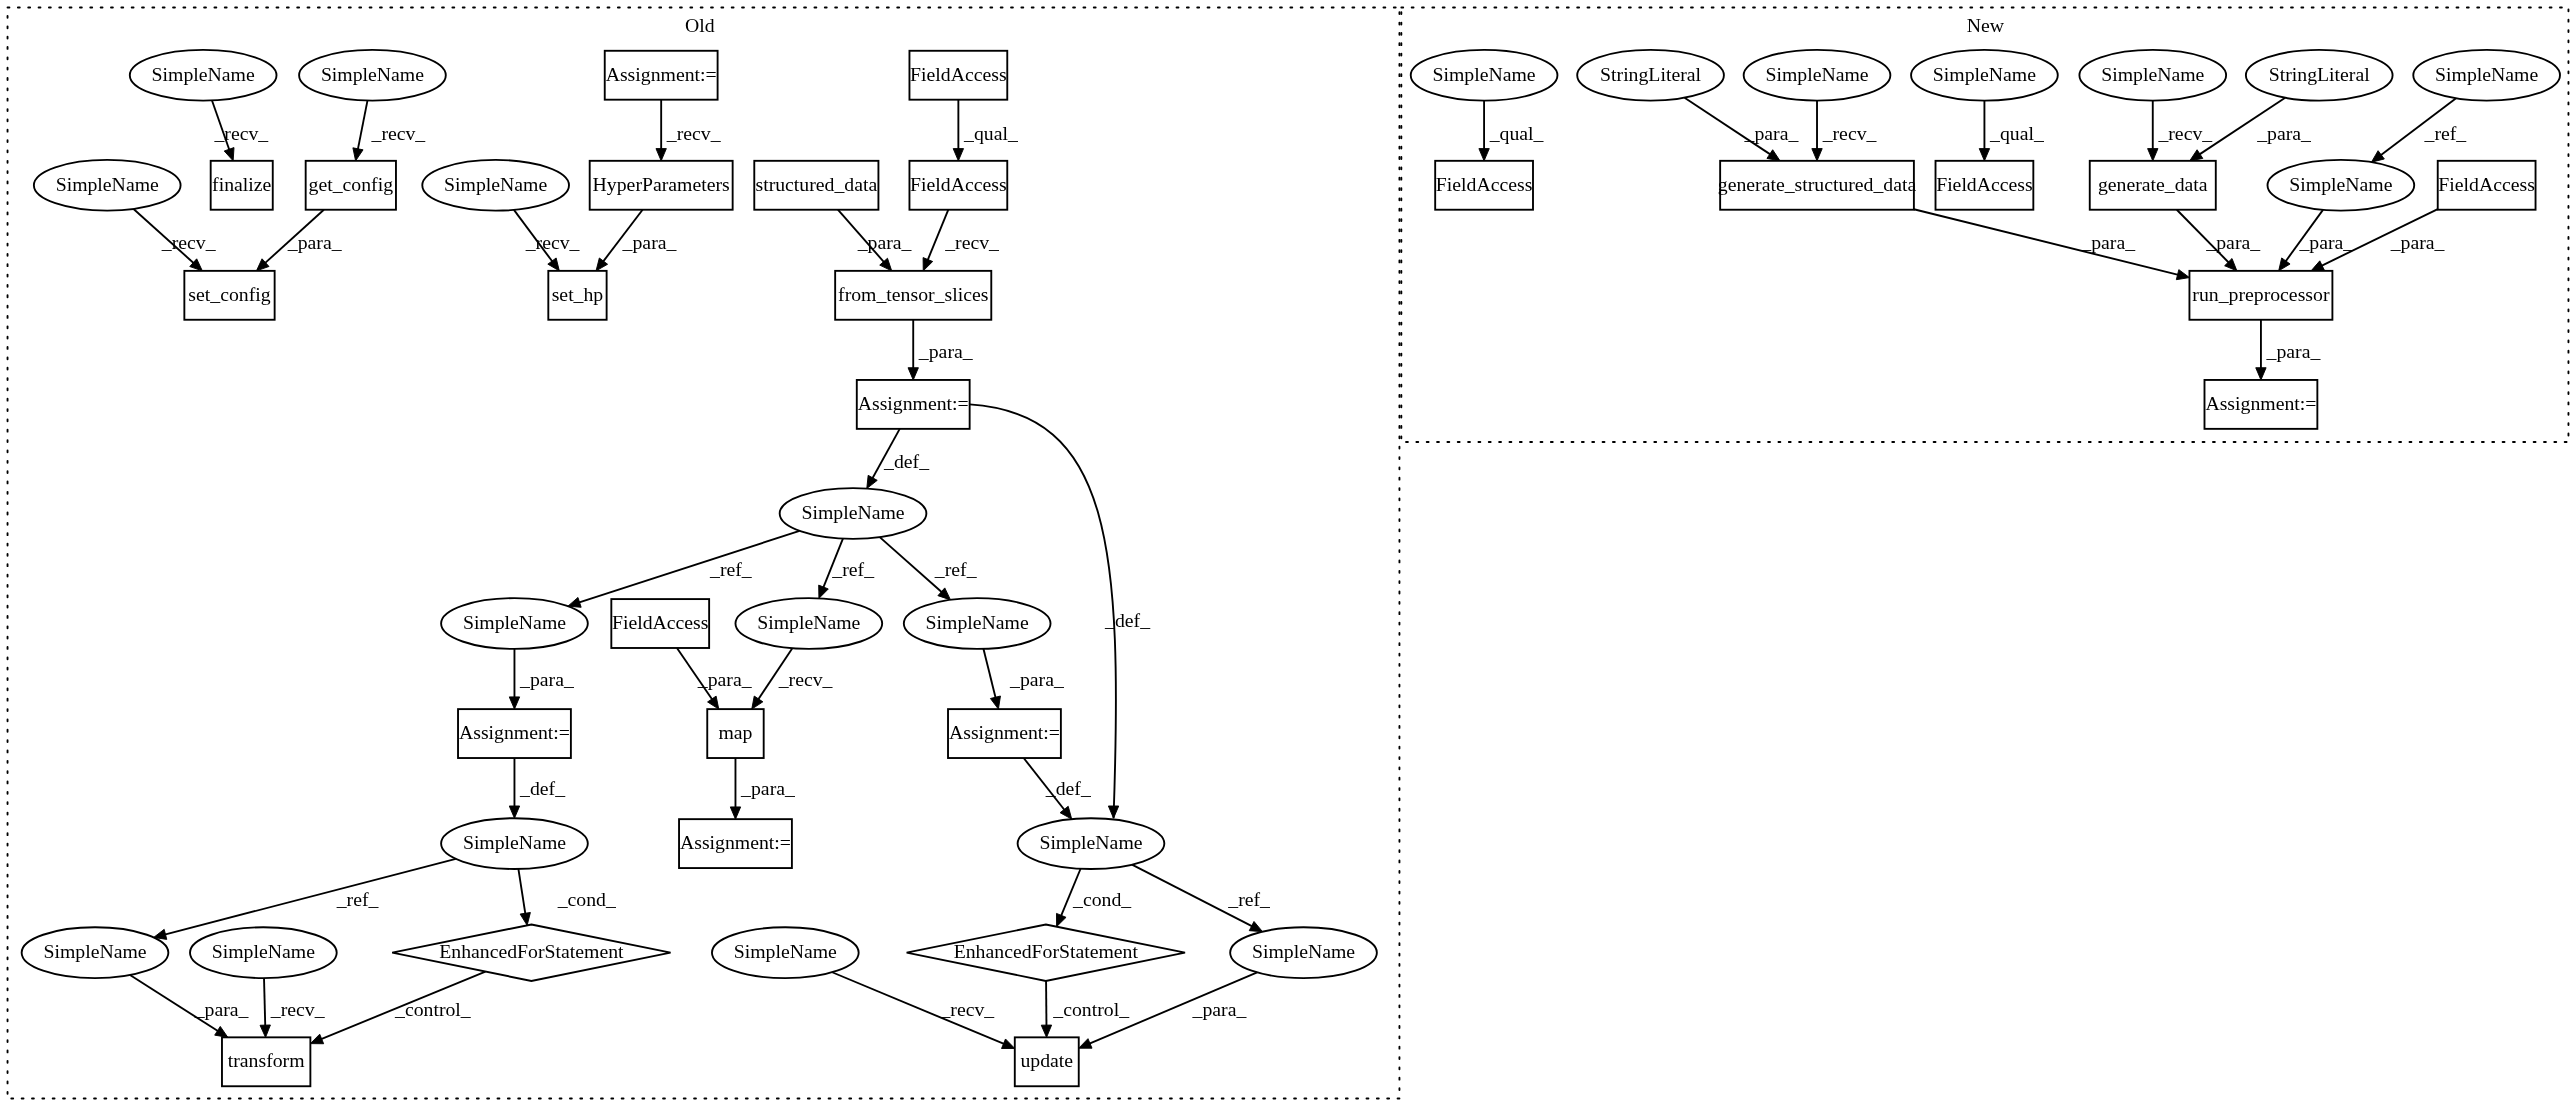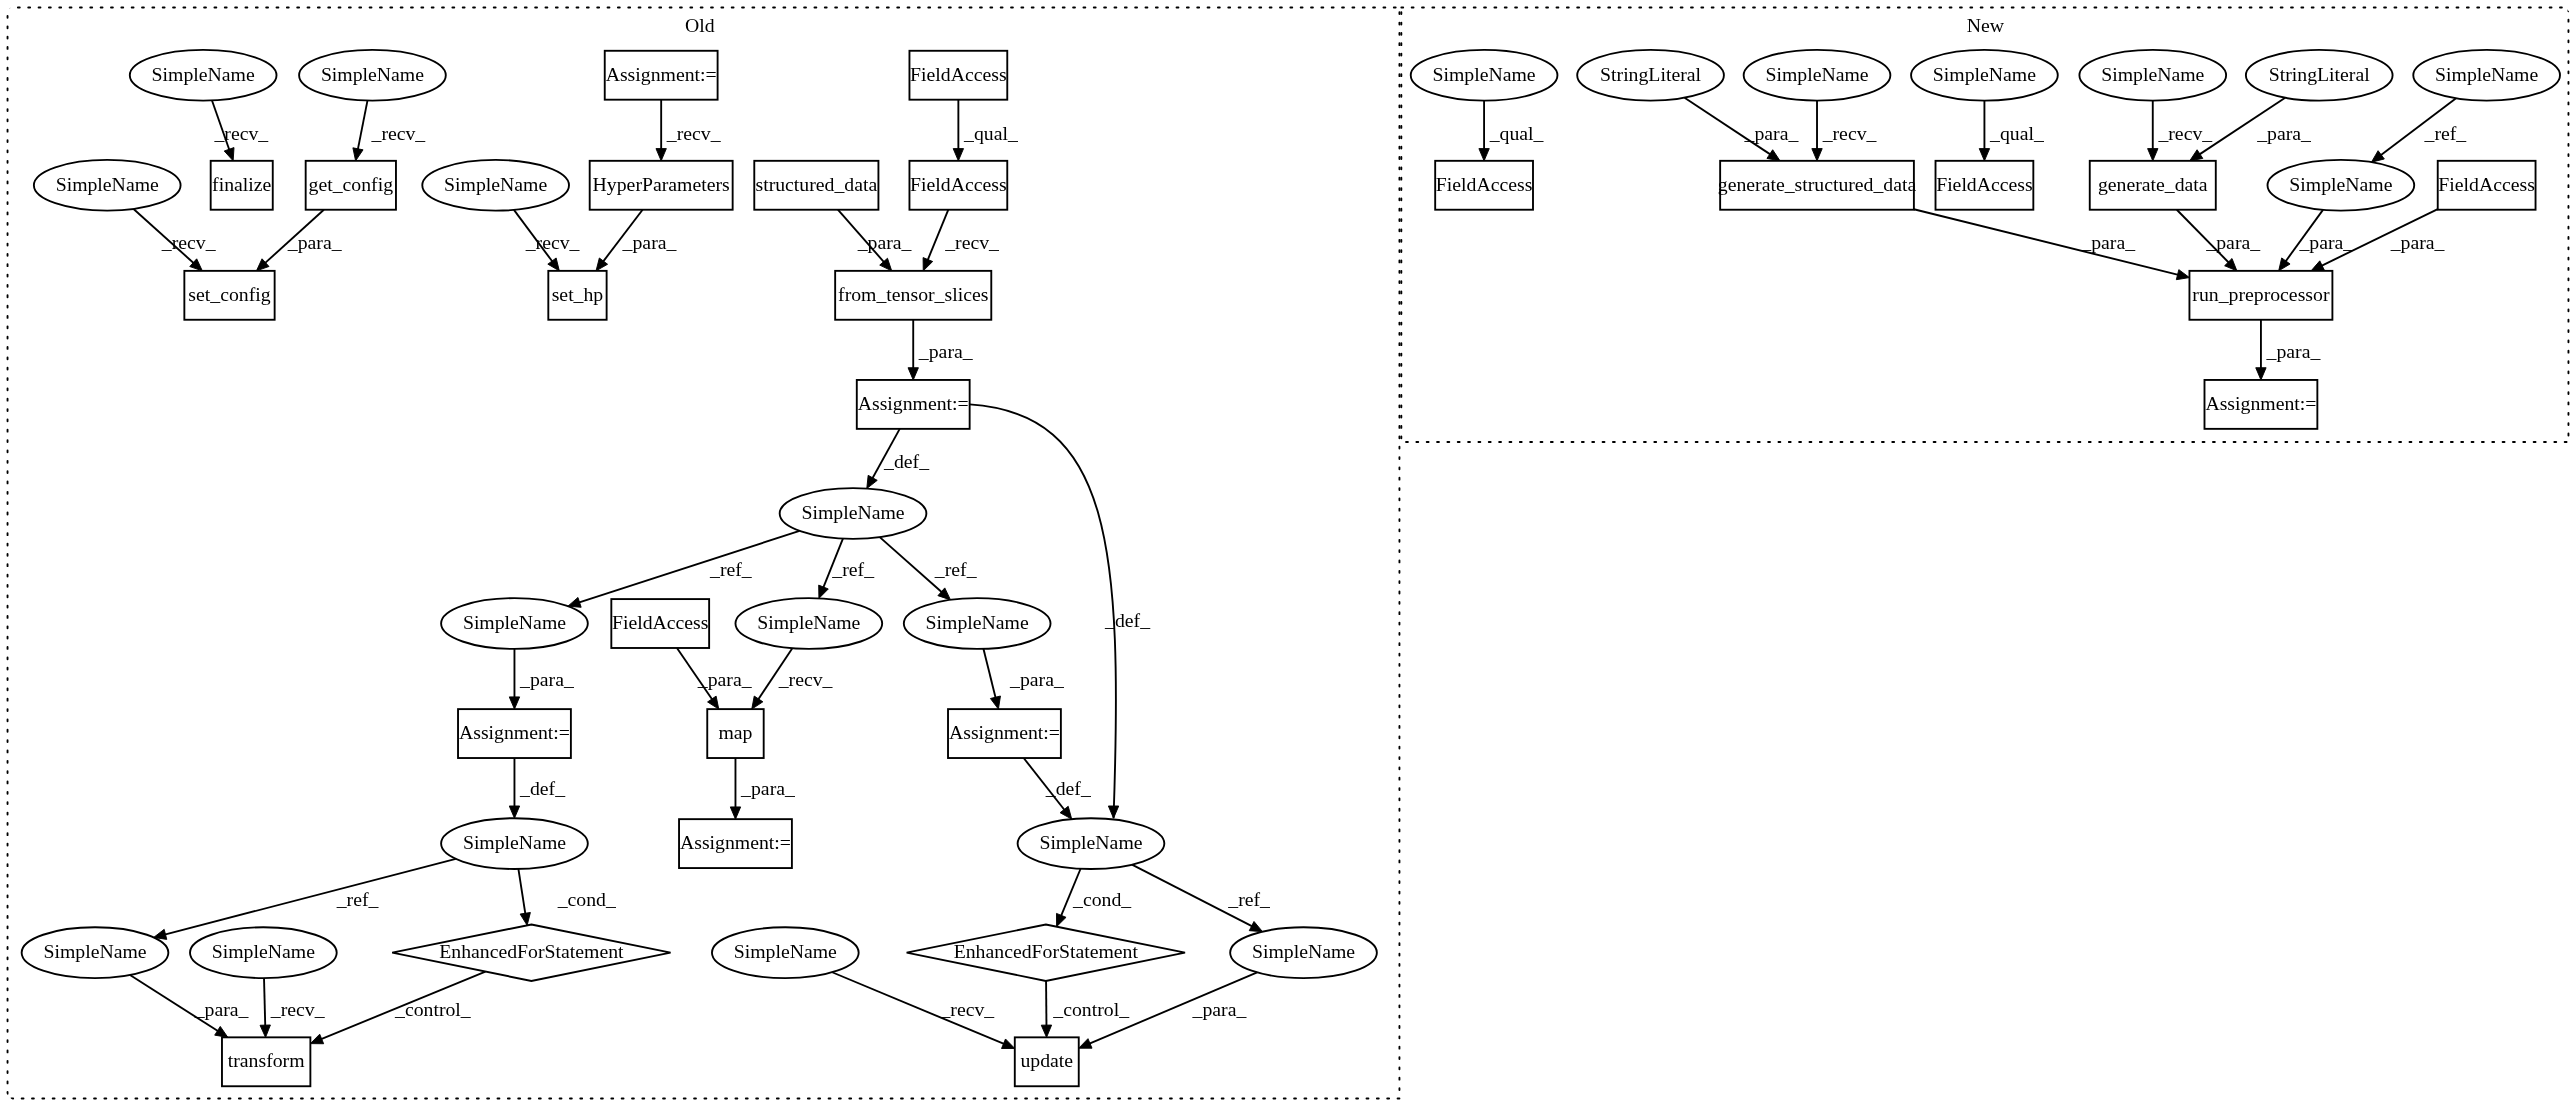--- a/index.html
+++ b/index.html
@@ -7,21 +7,20 @@
     padding: 0;
     background: #ffffff;
   }
   #root {
     position: relative;
     width: 2576px;
     height: 1106px;
     background: #ffffff;
     font-family: "Liberation Serif", "DejaVu Serif", serif;
     overflow: hidden;
-    border-radius: 31px;
   }
   svg.graph {
     position: absolute;
     left: 0;
     top: 0;
     width: 2576px;
     height: 1106px;
   }
   .cluster-box {
     fill: none;

